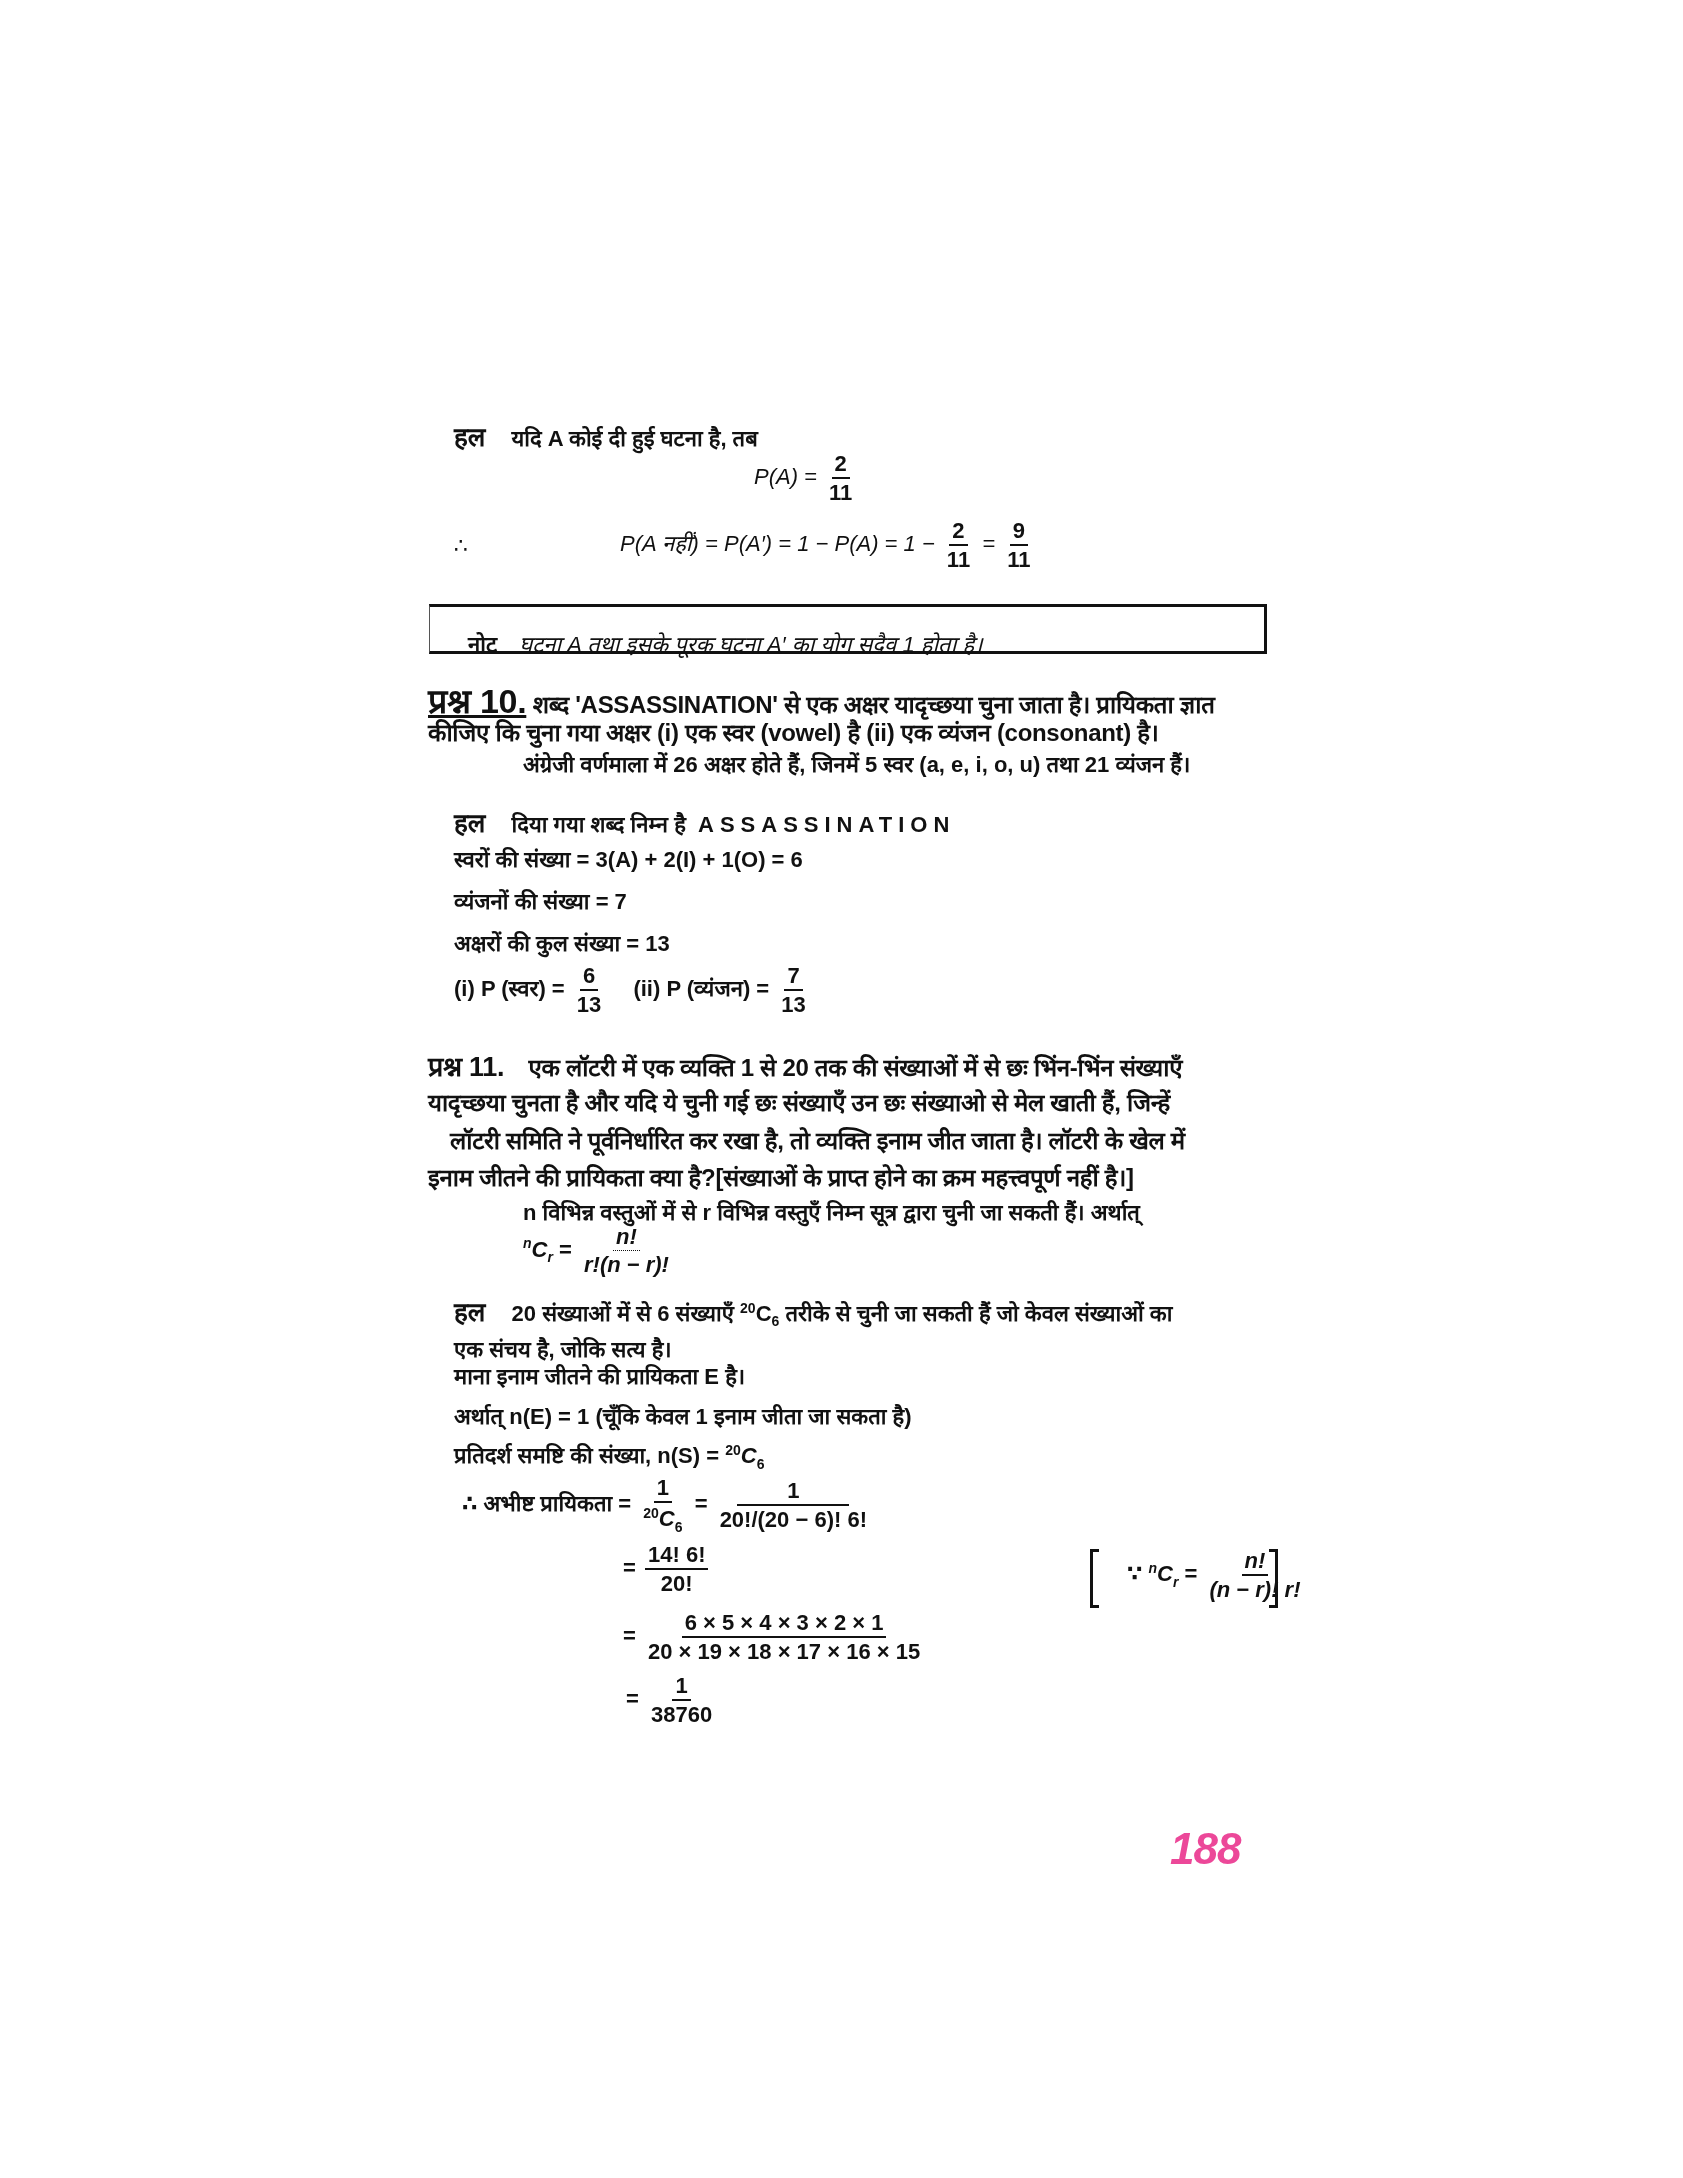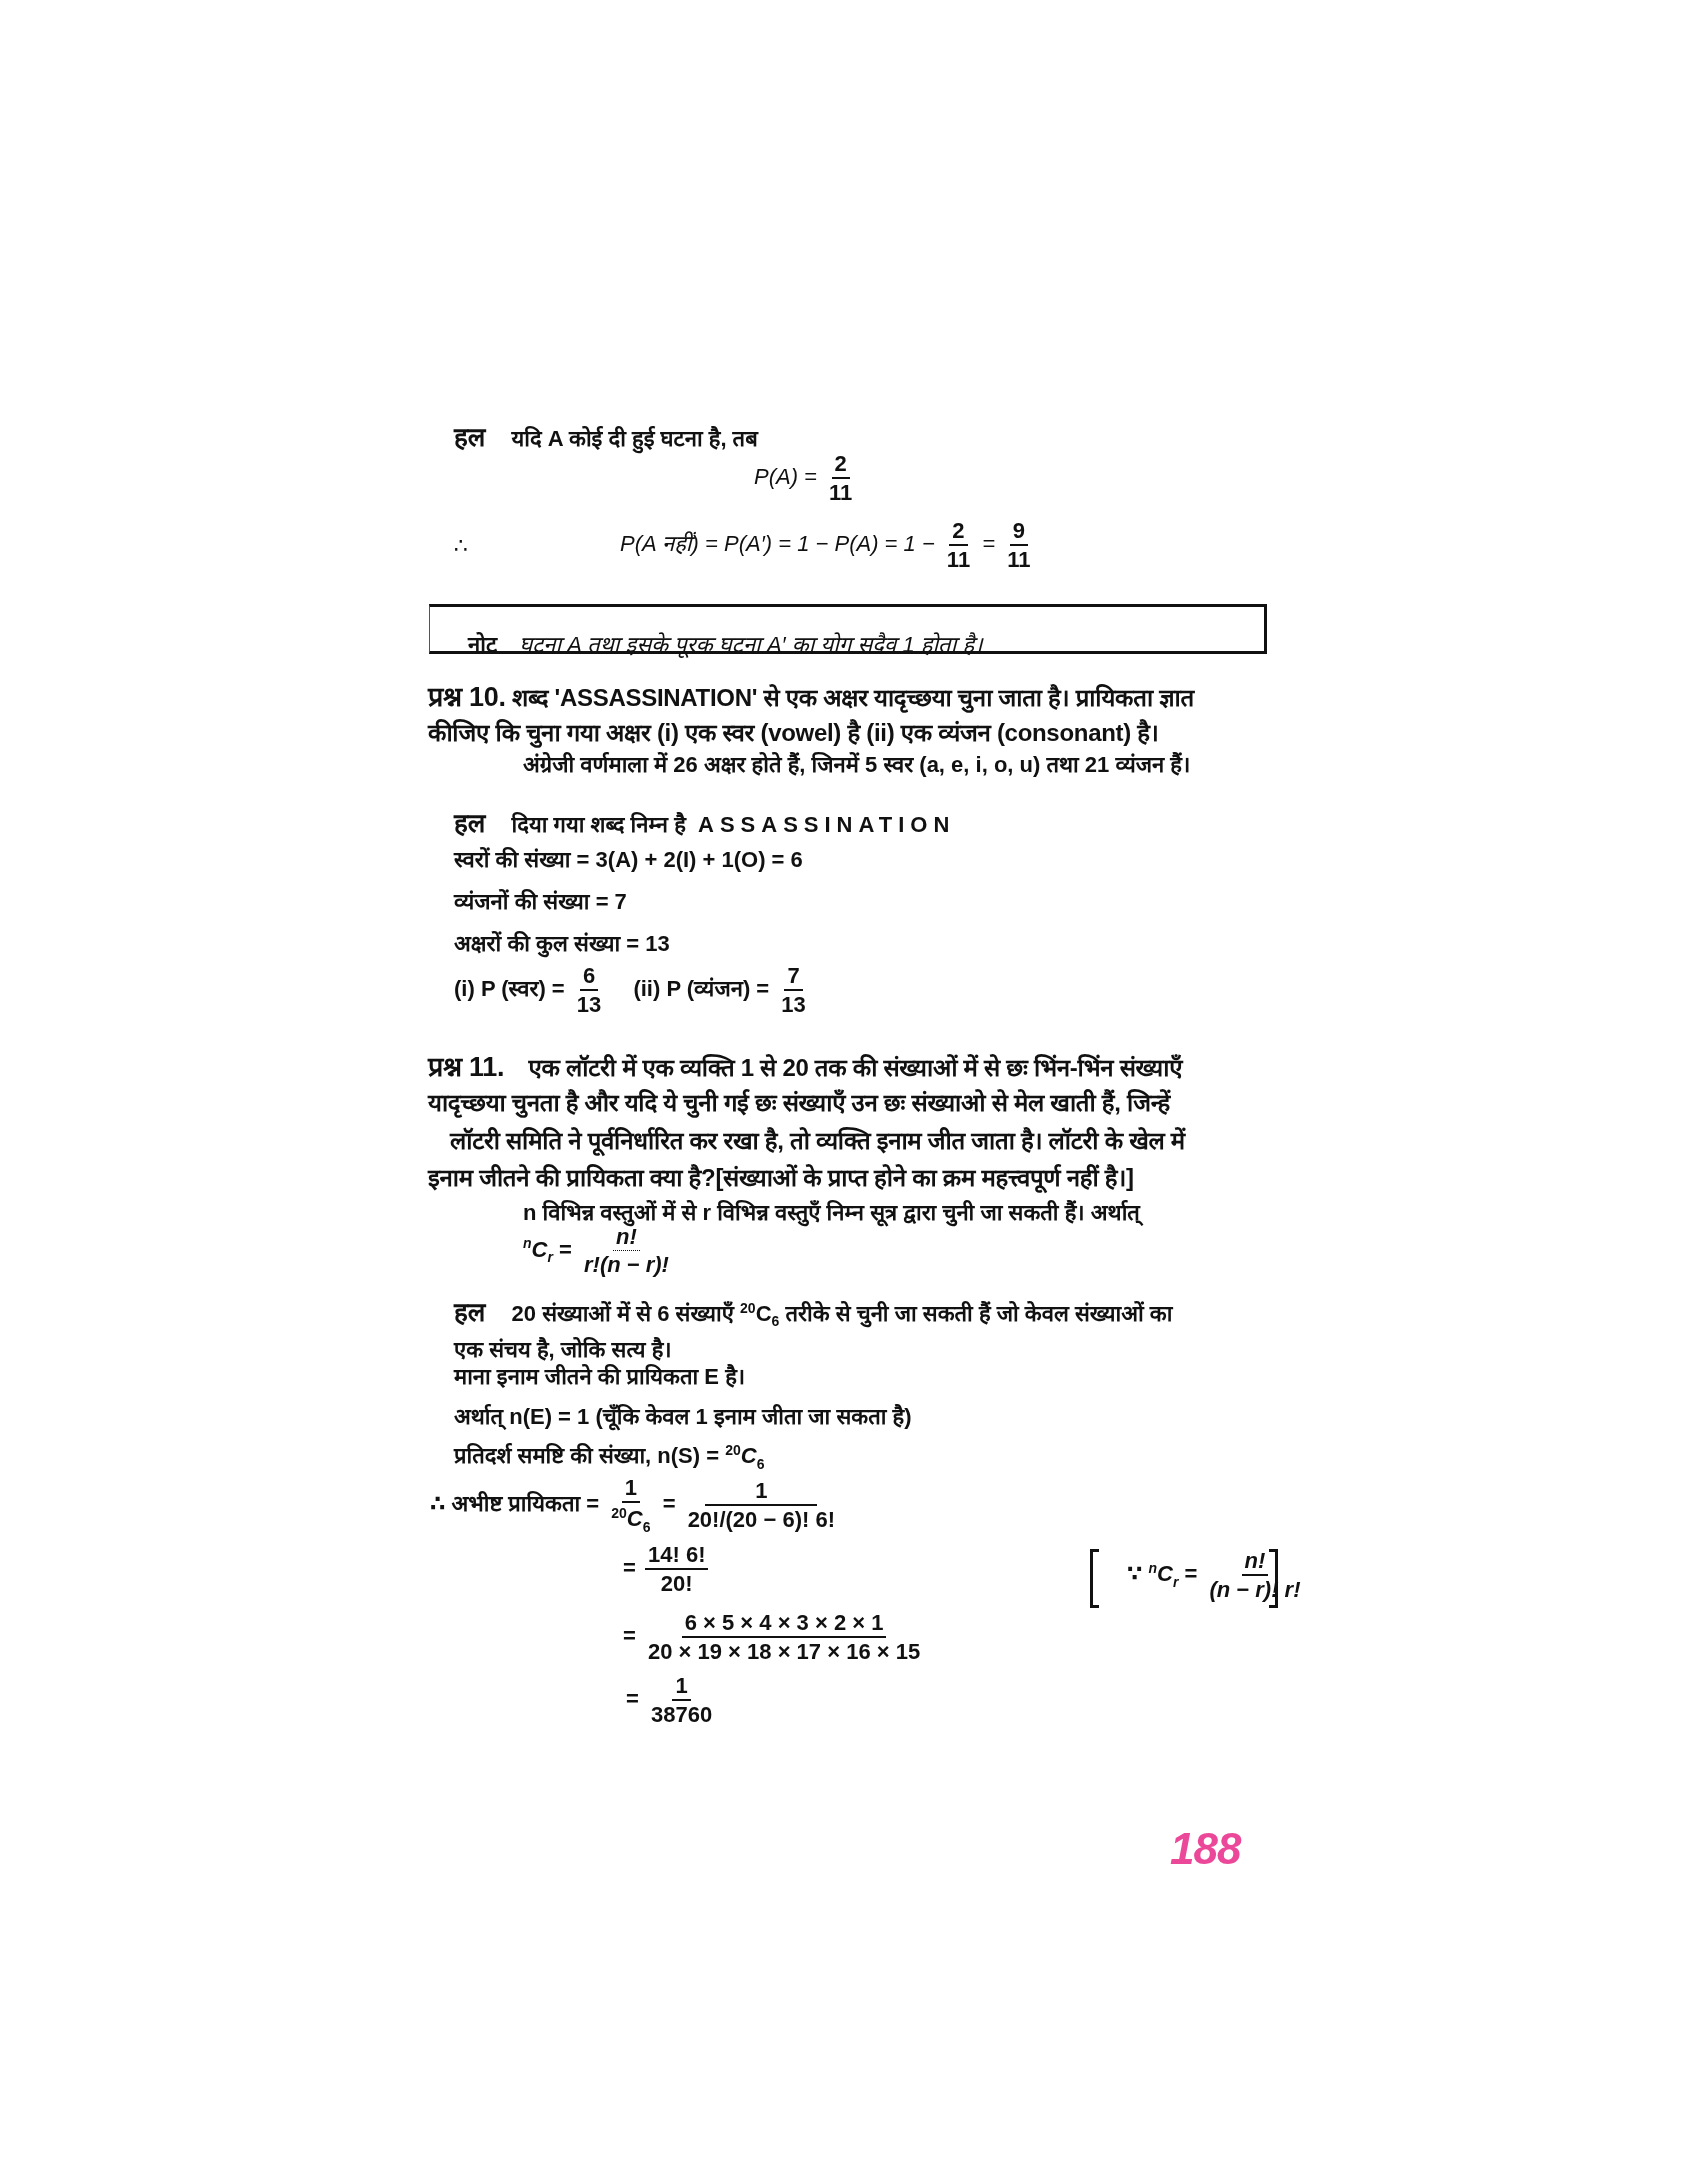--- a/index.html
+++ b/index.html
@@ -58,21 +58,21 @@
   </span>
 </div>
 
 <div class="note-box"></div>
 <div class="abs txt" style="left:442px; top:634px;text-align:center;">
   <span class="bold" style="margin-right:16px;">नोट</span>
   <span class="it">घटना A तथा इसके पूरक घटना A′ का योग सदैव 1 होता है।</span>
 </div>
 
 <div class="abs q" style="left:428px; top:677px;">
-  <span style="font-size:27px;">प्रश्न 10.</span>
+  <span style="font-size:34px;text-decoration:underline;">प्रश्न 10.</span>
   <span>शब्द 'ASSASSINATION' से एक अक्षर यादृच्छया चुना जाता है। प्रायिकता ज्ञात</span>
 </div>
 <div class="abs q" style="left:428px; top:715px;">कीजिए कि चुना गया अक्षर (i) एक स्वर (vowel) है (ii) एक व्यंजन (consonant) है।</div>
 <div class="abs txt bold" style="left:497px; top:754px;">अंग्रेजी वर्णमाला में 26 अक्षर होते हैं, जिनमें 5 स्वर (a, e, i, o, u) तथा 21 व्यंजन हैं।</div>
 
 <div class="abs txt" style="left:428px; top:810px;">
   <span class="bold" style="font-size:26px; margin-right:20px;">हल</span>
   <span class="bold">दिया गया शब्द निम्न है</span>
   <span class="bold" style="letter-spacing:6px; margin-left:6px;">ASSASSINATION</span>
 </div>
@@ -116,21 +116,21 @@
   <span>तरीके से चुनी जा सकती हैं जो केवल संख्याओं का</span>
 </div>
 <div class="abs txt bold" style="left:428px; top:1339px;">एक संचय है, जोकि सत्य है।</div>
 <div class="abs txt bold" style="left:428px; top:1366px;">माना इनाम जीतने की प्रायिकता E है।</div>
 <div class="abs txt bold" style="left:428px; top:1406px;">अर्थात्  n(E) = 1 (चूँकि केवल 1 इनाम जीता जा सकता है)</div>
 <div class="abs txt bold" style="left:428px; top:1443px;">
   <span>प्रतिदर्श समष्टि की संख्या, n(S) =</span>
   <span class="sup">20</span><span class="it">C</span><span class="sub">6</span>
 </div>
 
-<div class="abs txt bold" style="left:404px; top:1477px;">
+<div class="abs txt bold" style="left:436px; top:1477px;">
   <span>∴  अभीष्ट प्रायिकता =</span>
   <span class="frac">
     <span class="num">1</span>
     <span class="den"><span class="sup">20</span><span class="it">C</span><span class="sub">6</span></span>
   </span>
   <span>=</span>
   <span class="frac">
     <span class="num" style="padding:0 50px 2px;">1</span>
     <span class="den">20!/(20 − 6)! 6!</span>
   </span>

